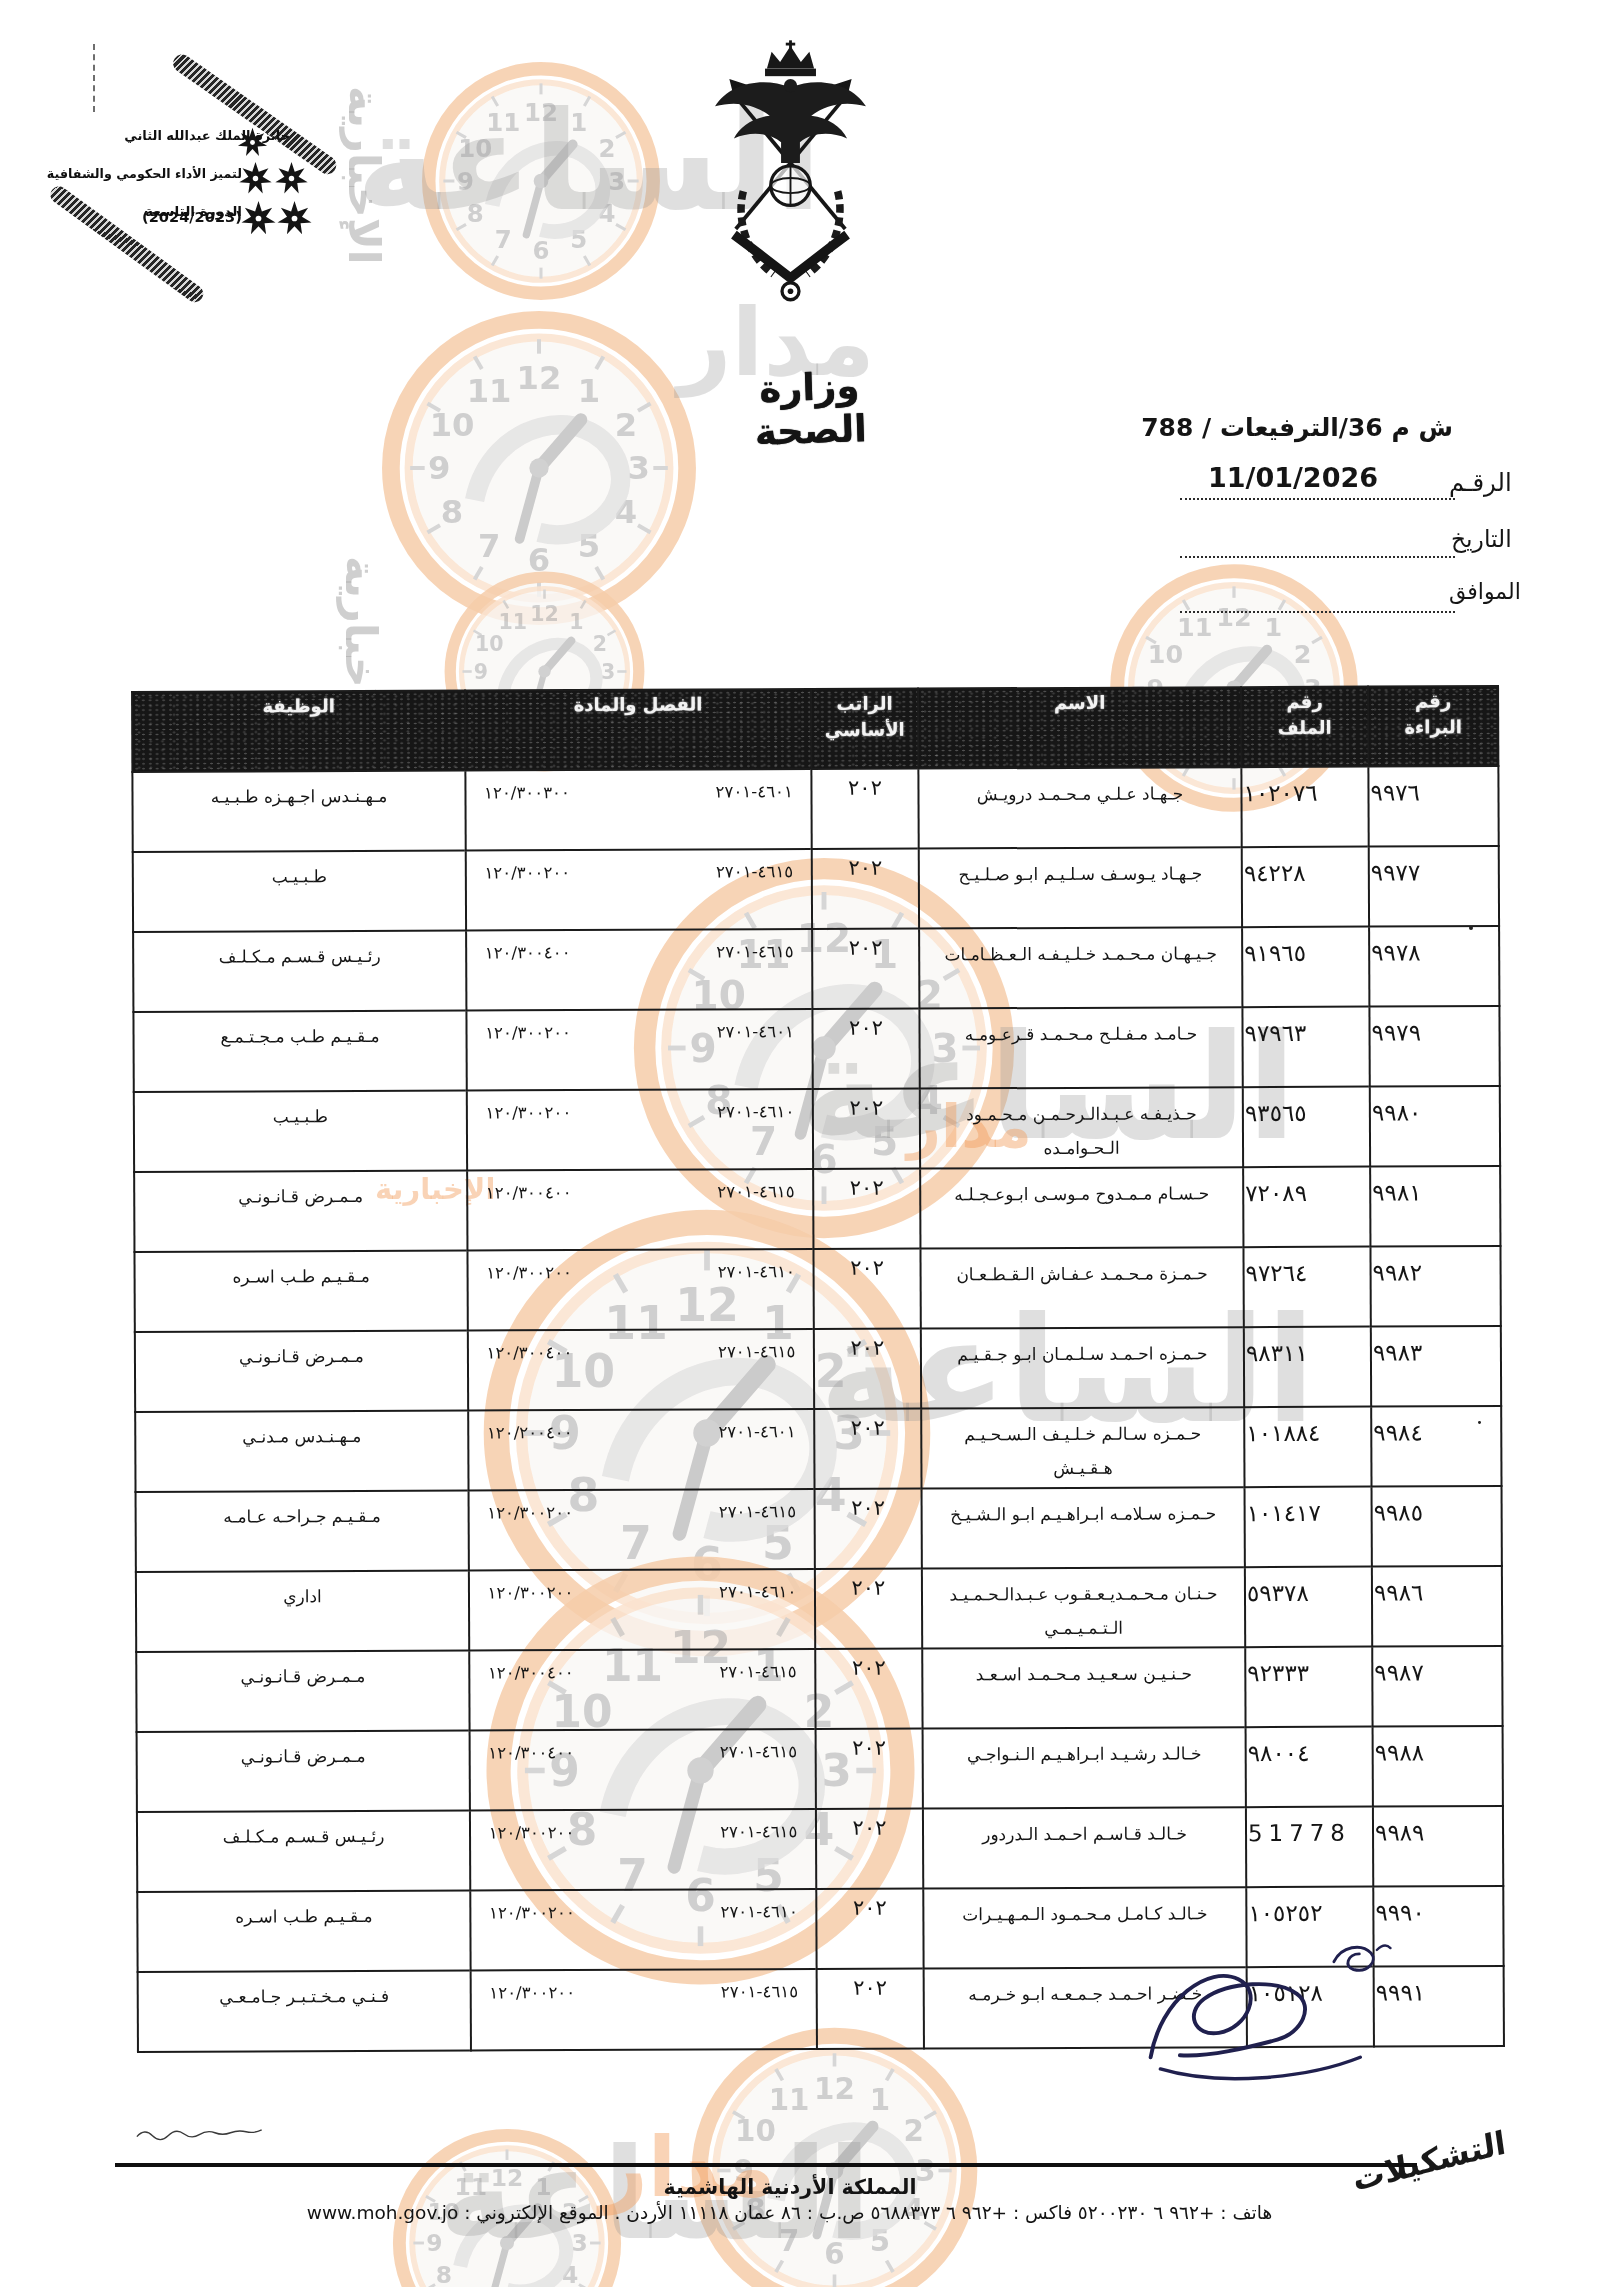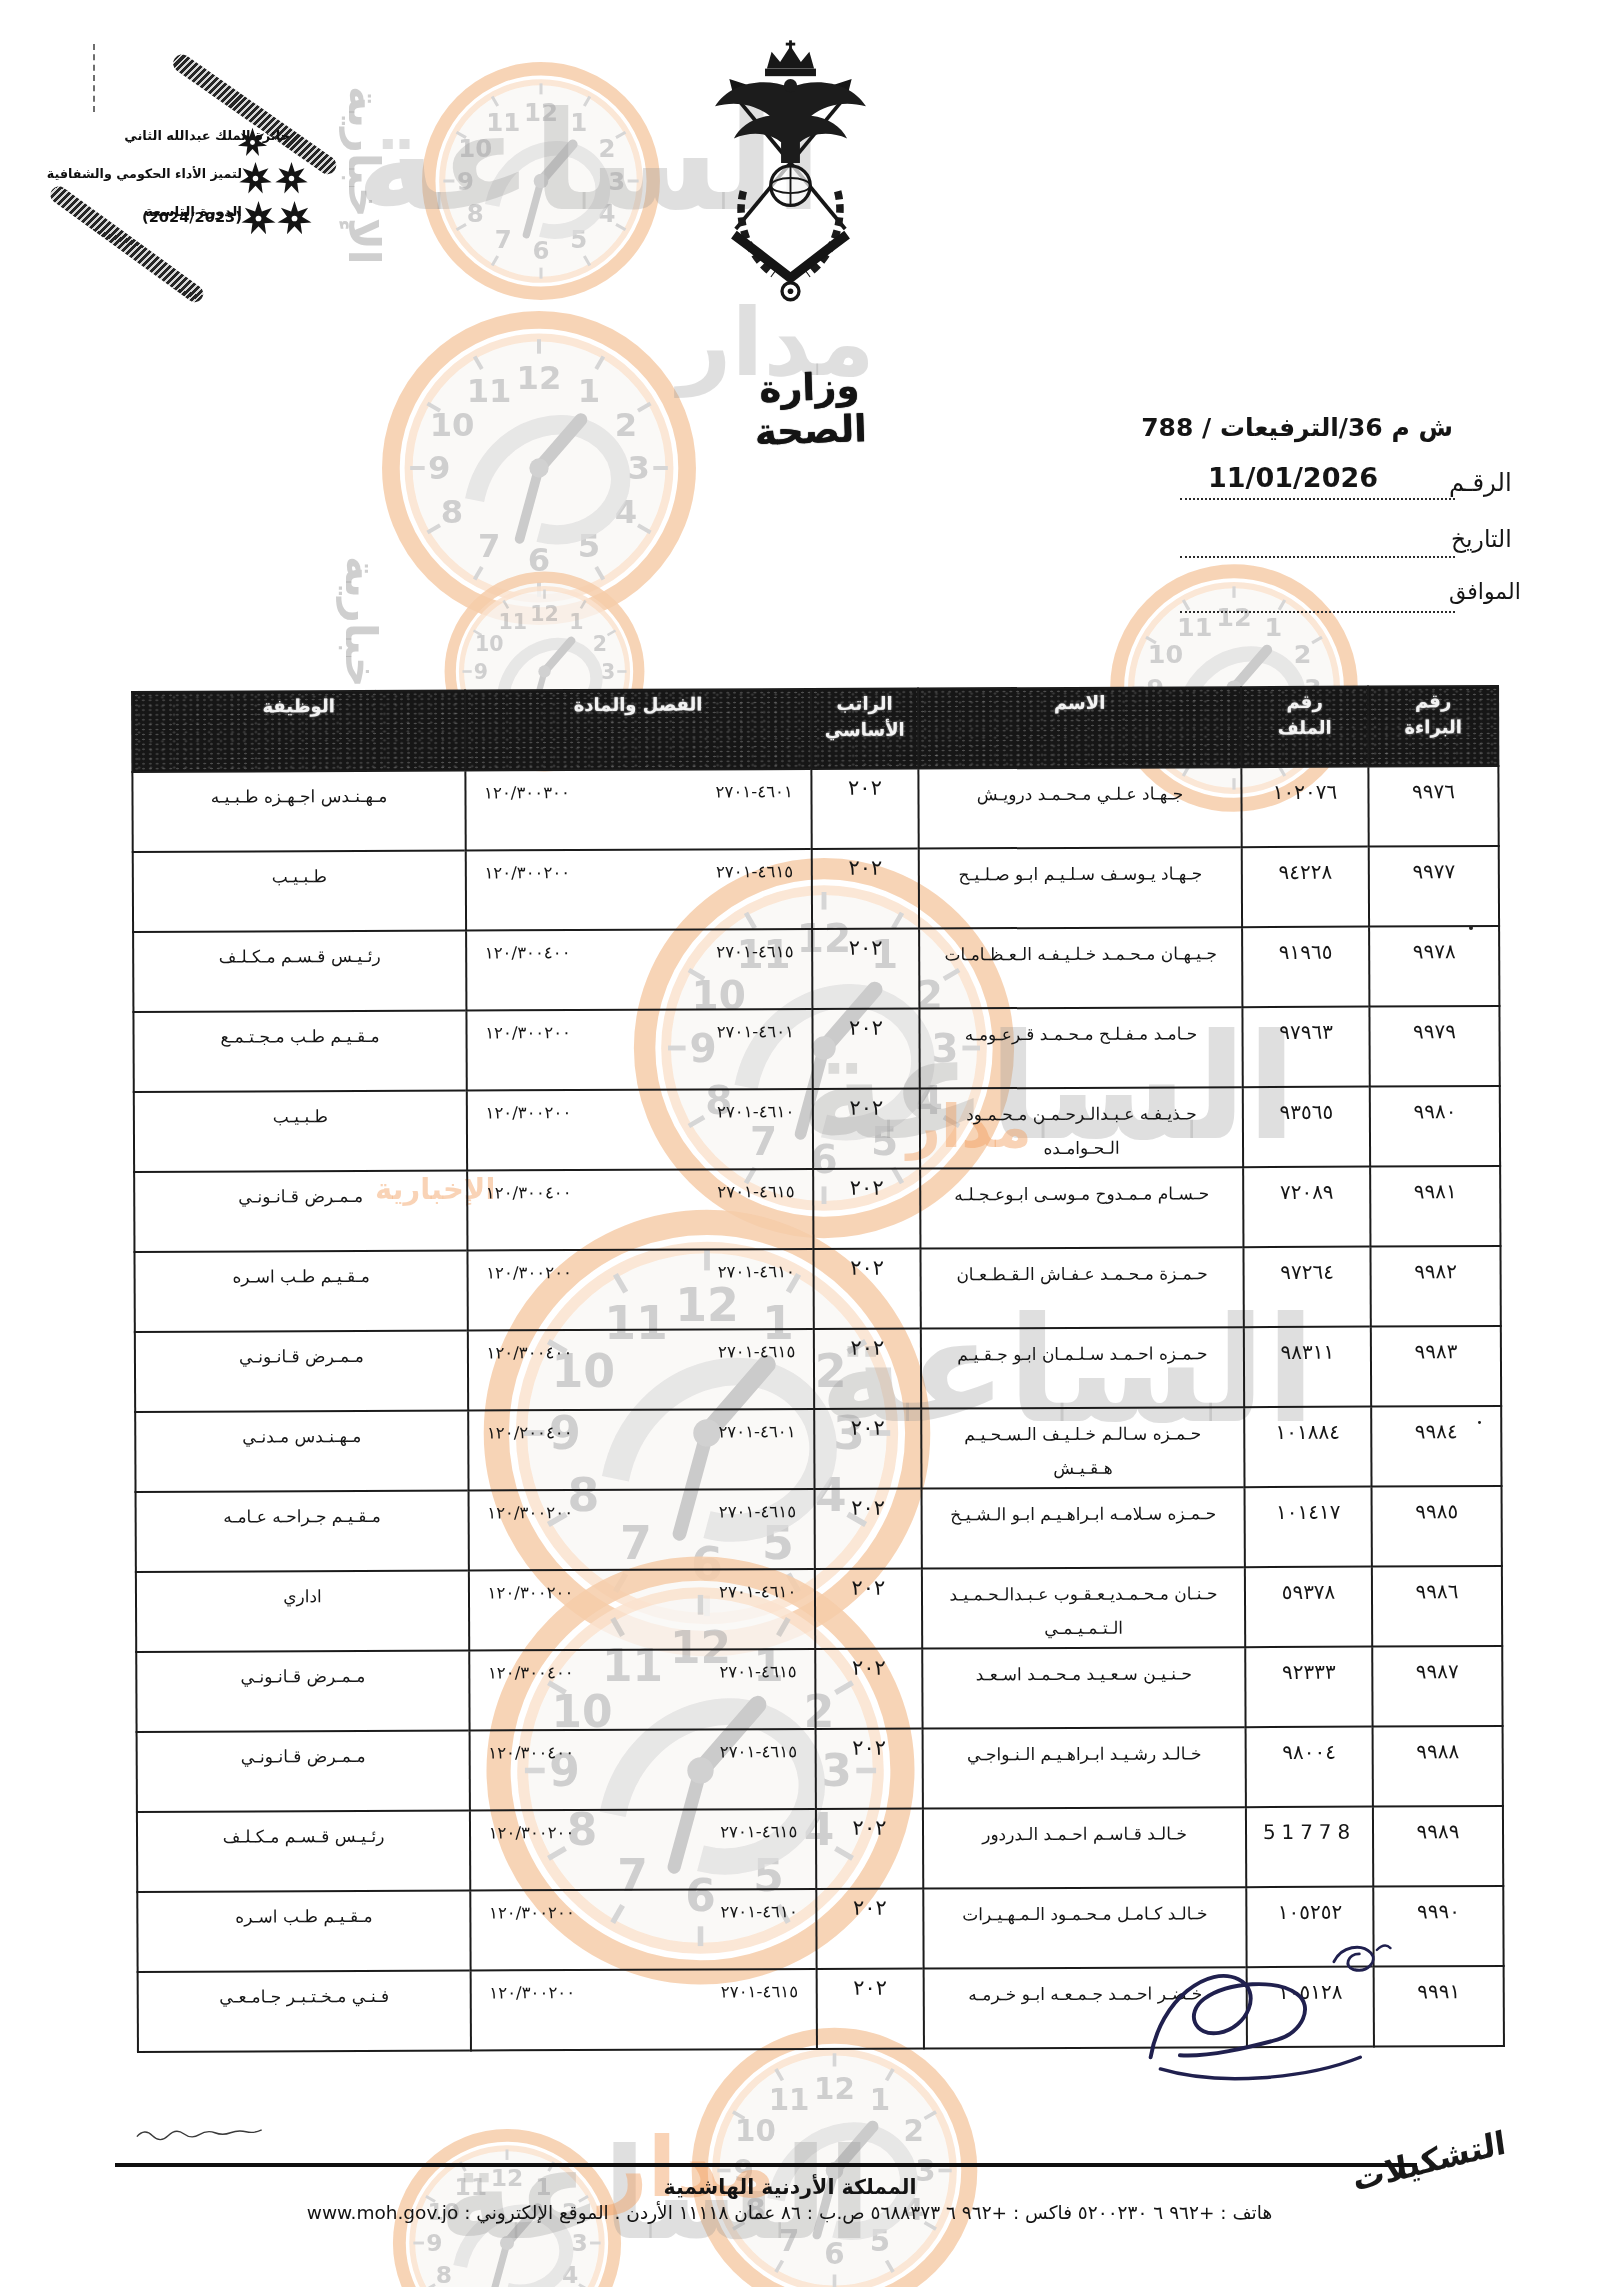--- a/index.html
+++ b/index.html
@@ -36,21 +36,21 @@
     table-layout:fixed;direction:rtl;transform:rotate(-0.25deg);}
   .doc-table th,.doc-table td{border:2.4px solid #1b1b1b;vertical-align:top;}
   .doc-table th{
     height:62px;background-color:#161616;color:#f3f3f3;font-size:18px;font-weight:bold;
     background-image:radial-gradient(rgba(255,255,255,.25) 1px,transparent 1.5px),
                      radial-gradient(rgba(255,255,255,.16) 1px,transparent 1.8px);
     background-size:6.8px 4.9px,11.7px 8.8px;
     text-shadow:0 0 2px rgba(255,255,255,.75);}
   .doc-table th span{white-space:pre-line;line-height:1.45;}
   .doc-table tr{height:80px;}
-  .c-serial,.c-file{text-align:center;font-size:20px;letter-spacing:5.9px;padding-top:11.7px;}
+  .c-serial,.c-file{text-align:left;font-size:23px;letter-spacing:5.9px;padding-top:11.7px;}
   .c-name{text-align:center;font-size:17px;line-height:2;padding:7.8px 9.8px 0;}
   .c-salary{text-align:center;font-size:21px;letter-spacing:2px;padding-top:6px;}
   .c-code{direction:ltr;font-size:16.6px;padding:11.7px 17.6px 0;}
   .c-code .inner{display:flex;justify-content:space-between;}
   .c-job{text-align:center;font-size:17px;padding-top:13.7px;}
   
   .sig{position:absolute;}
   .hand-note{position:absolute;font-weight:bold;color:#191919;white-space:nowrap;
     transform:rotate(-14deg) skewX(-6deg);}
   .foot-rule{position:absolute;background:#0f0f0f;}

